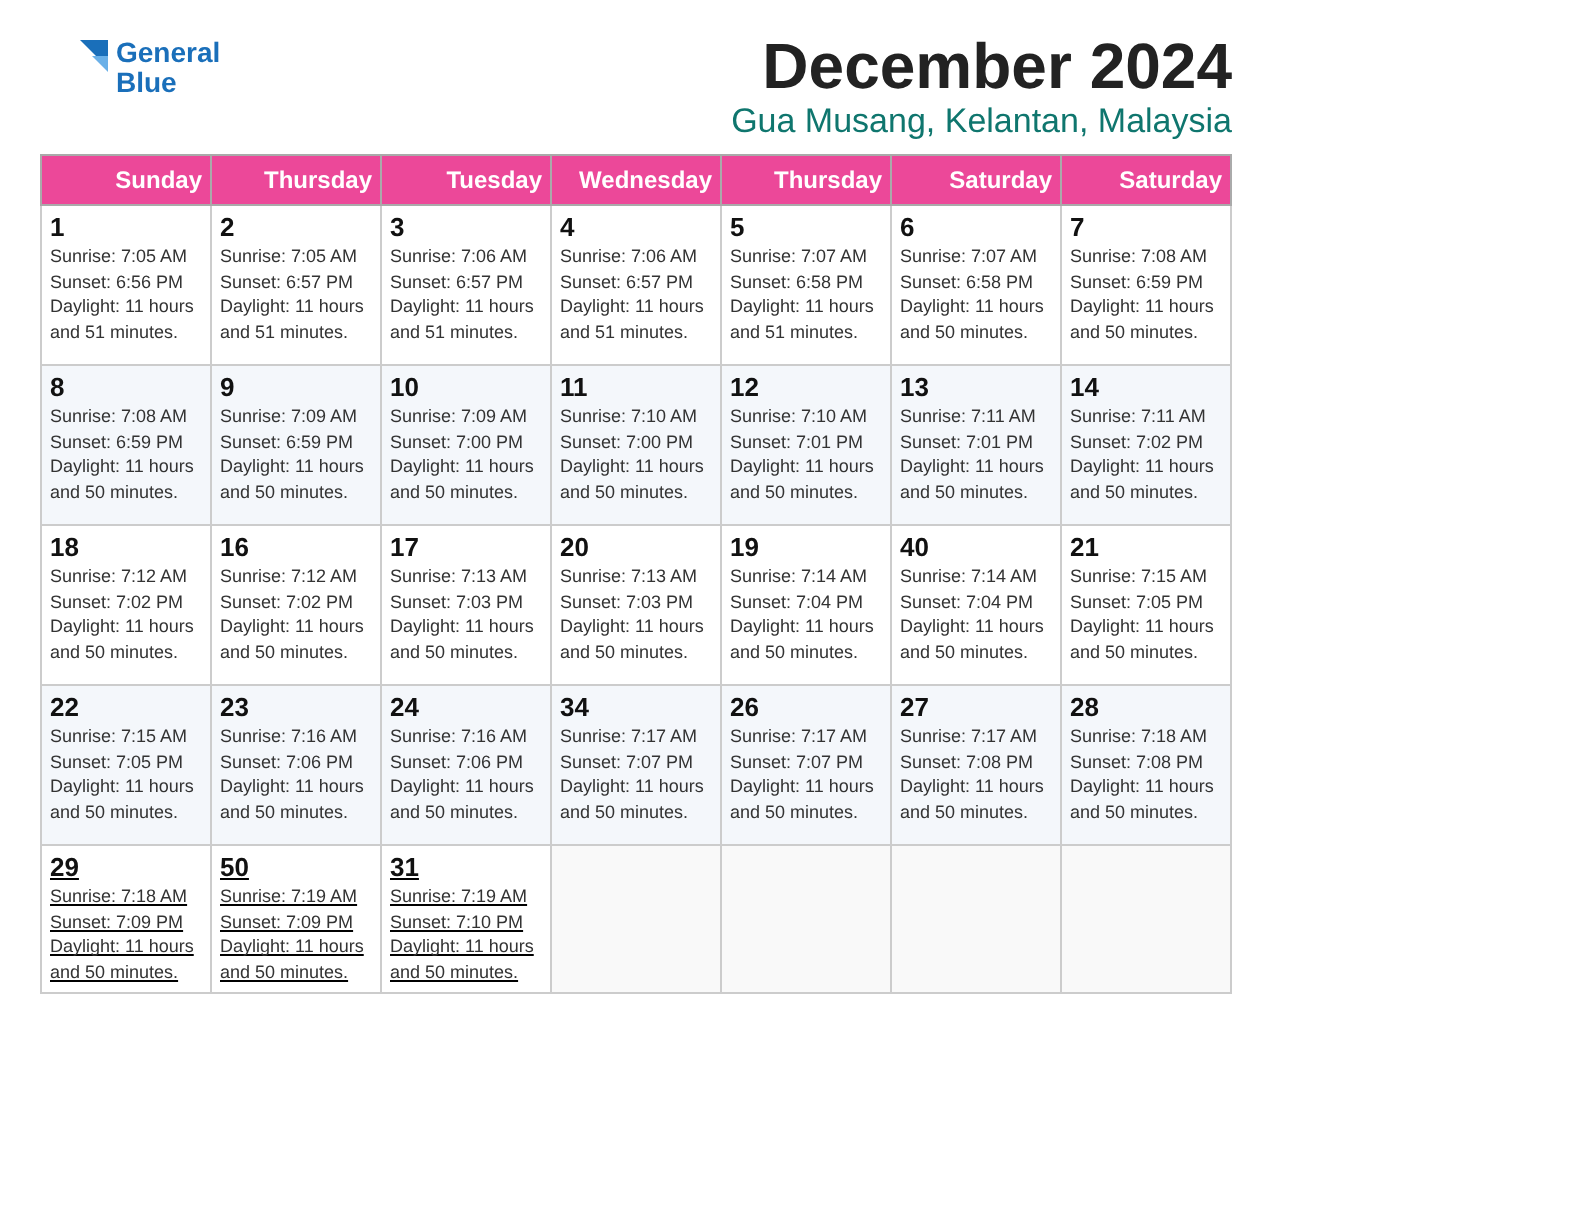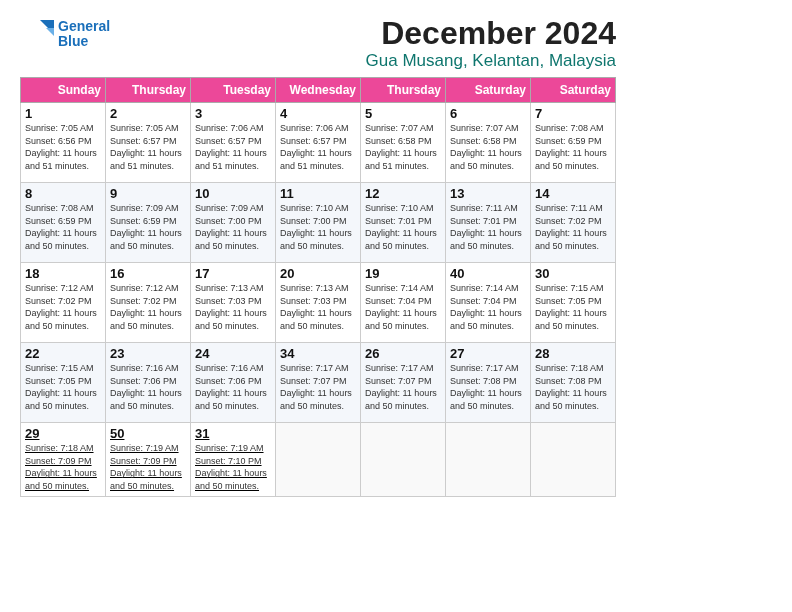--- a/index.html
+++ b/index.html
@@ -262,21 +262,21 @@
 and 50 minutes.</div>
           </td>
           <td>
             <span class="day-num">40</span>
             <div class="day-info" style="white-space: pre-line;">Sunrise: 7:14 AM
 Sunset: 7:04 PM
 Daylight: 11 hours
 and 50 minutes.</div>
           </td>
           <td>
-            <span class="day-num">30</span>
+            <span class="day-num">21</span>
             <div class="day-info" style="white-space: pre-line;">Sunrise: 7:15 AM
 Sunset: 7:05 PM
 Daylight: 11 hours
 and 50 minutes.</div>
           </td>
         </tr>
         <tr>
           <td>
             <span class="day-num">22</span>
             <div class="day-info" style="white-space: pre-line;">Sunrise: 7:15 AM

